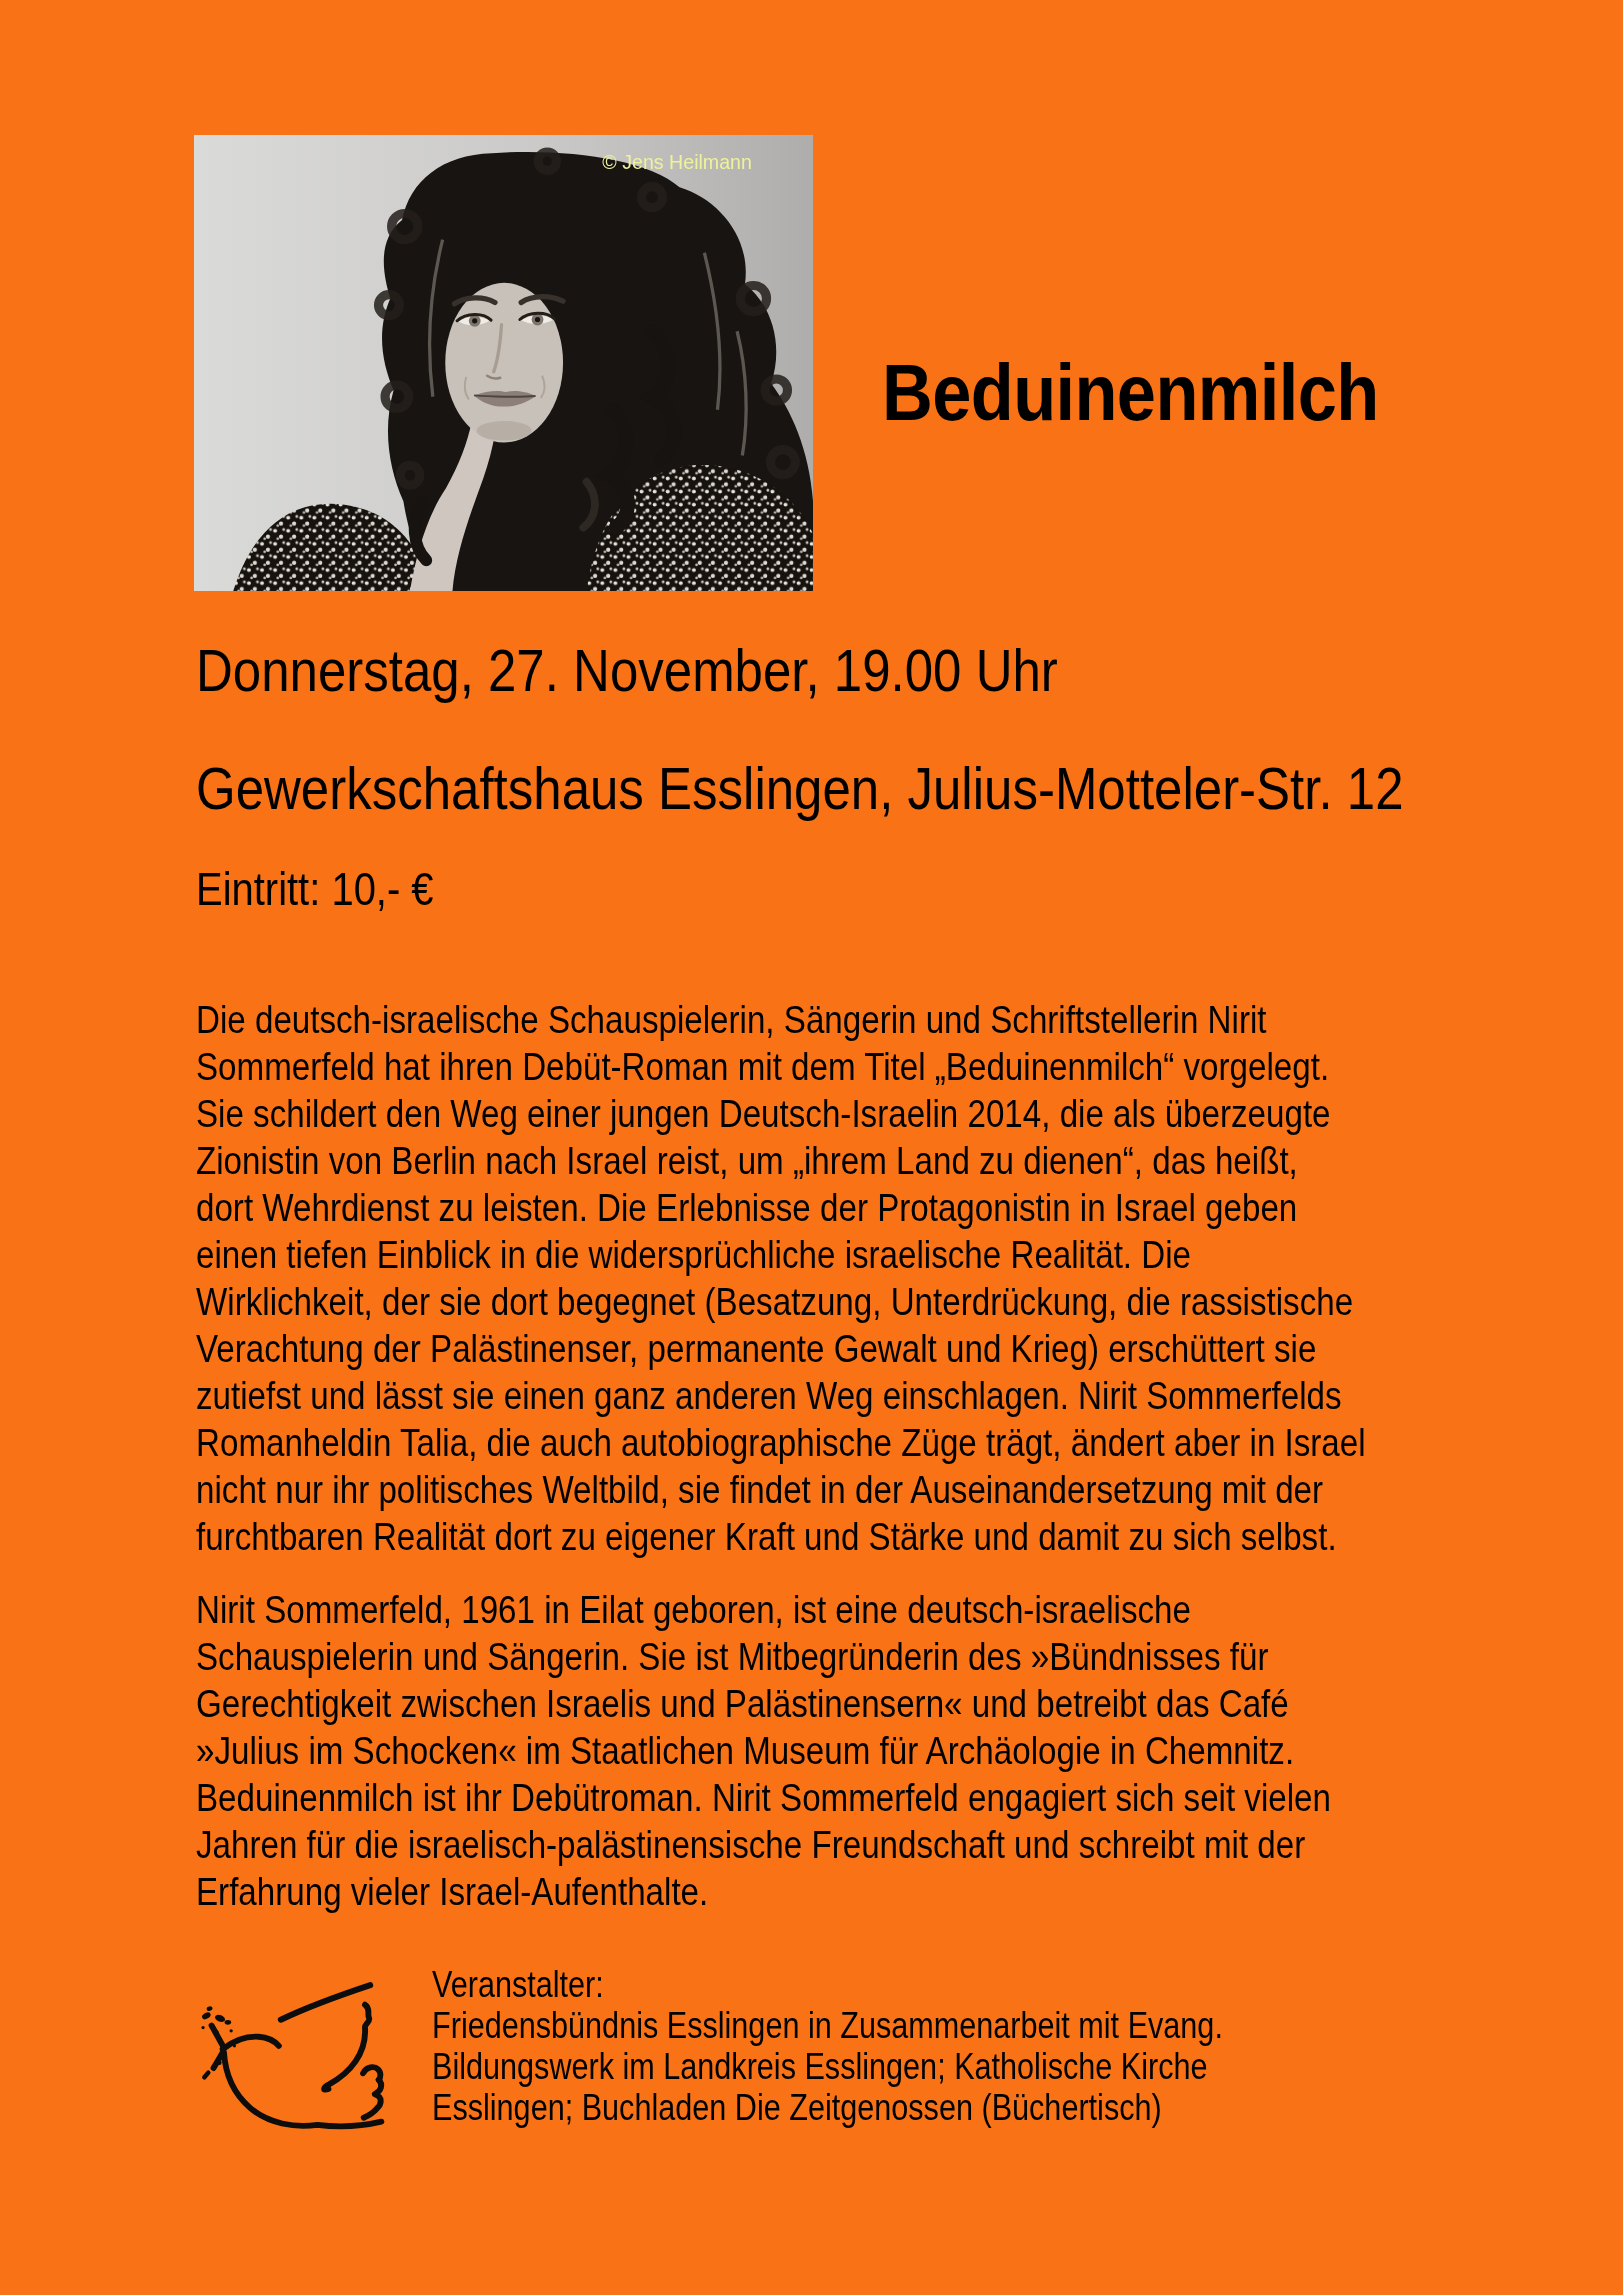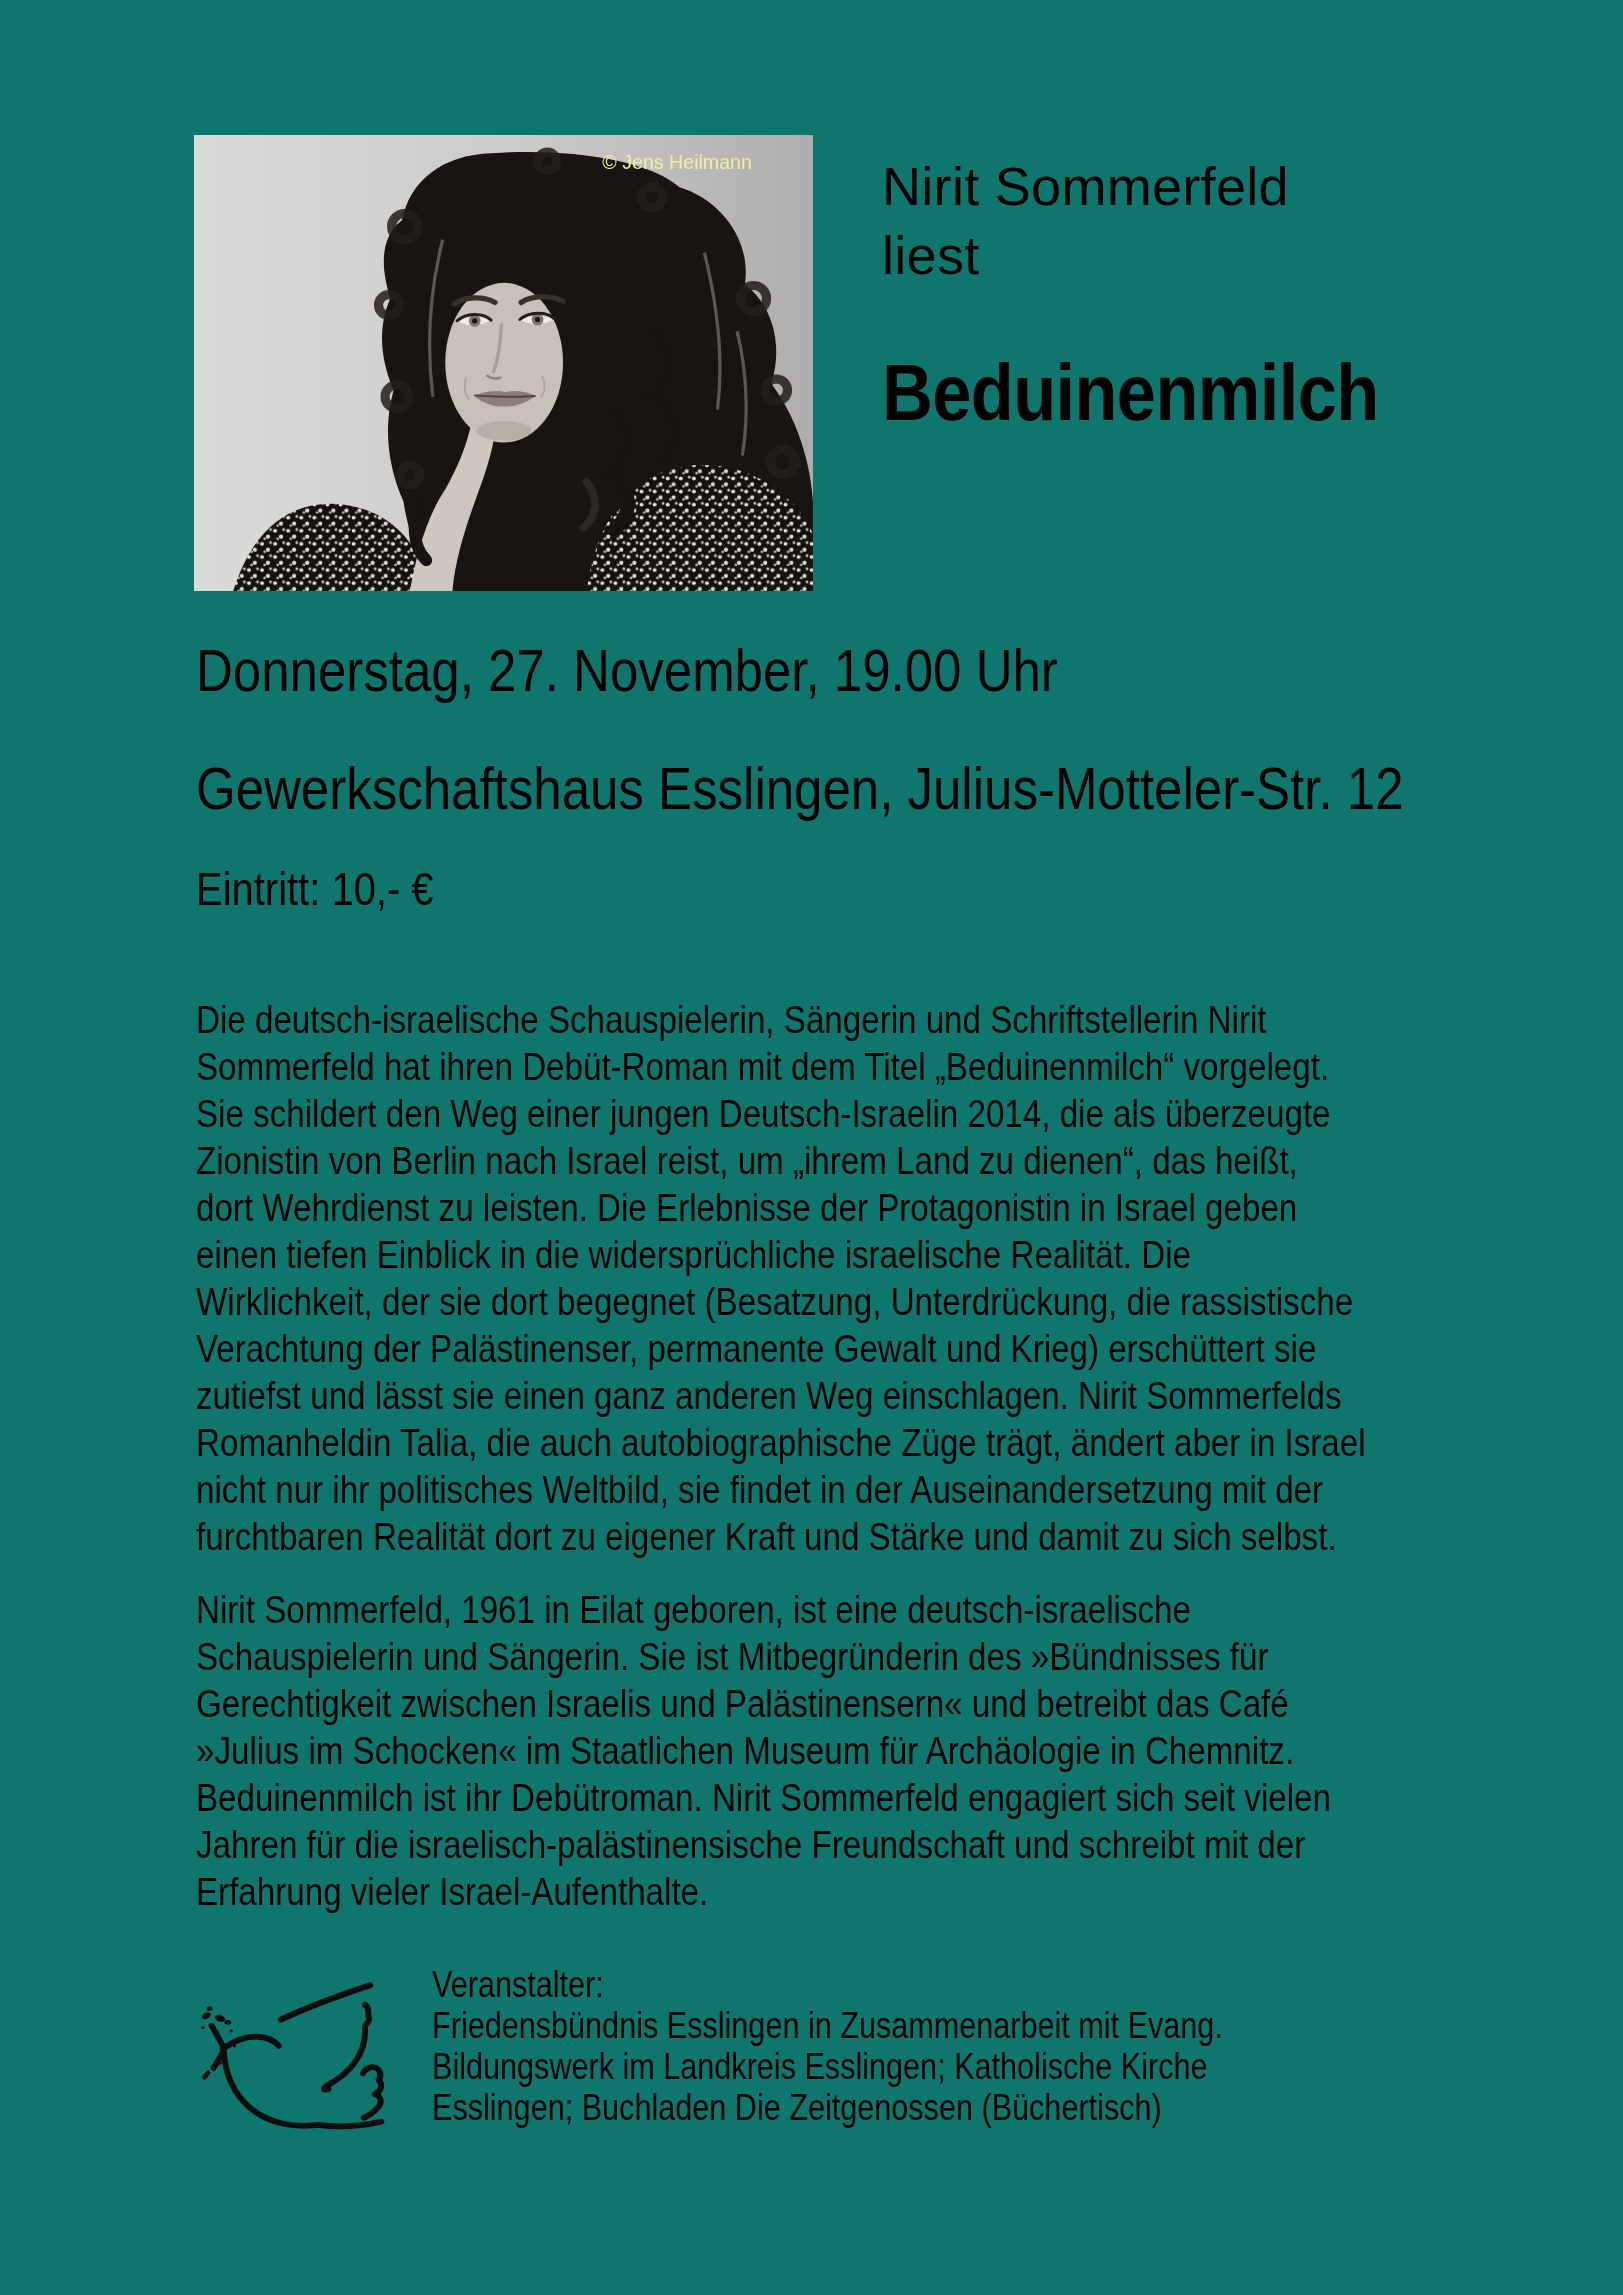--- a/index.html
+++ b/index.html
@@ -1,19 +1,19 @@
 <!DOCTYPE html>
 <html lang="de" style="font-size:10.5px"><head>
 <meta charset="utf-8">
 <style>
   html,body { margin:0; padding:0; background:#777; }
   .page {
     position:relative;
     width:1623px; height:2295px;
-    background:#0f766e;
+    background:#f97316;
     overflow:hidden;
     font-family:"Liberation Sans", sans-serif;
     color:#000;
   }
   .abs { position:absolute; }
   .pre { white-space:pre-line; }
   .cond { transform:scaleX(0.85); transform-origin:0 0; width:1570px; }
 
   .photo-box { left:194px; top:135px; width:619px; height:456px; }
   .photo-box svg { display:block; width:100%; height:100%; }
@@ -147,22 +147,20 @@
         <path d="M640,420 C670,450 665,500 635,520 C668,535 672,580 645,600" stroke="#171310" stroke-width="22"></path>
         <path d="M700,300 C735,330 730,380 700,400 C740,420 745,470 715,495" stroke="#171310" stroke-width="22"></path>
         <path d="M600,530 C620,555 615,585 595,600" stroke="#2e2823" stroke-width="12"></path>
         <path d="M350,560 C330,590 335,630 355,650" stroke="#171310" stroke-width="18"></path>
       </g>
 
       <text x="624" y="52" font-size="30" font-family="Liberation Sans, sans-serif" fill="#eef29c">© Jens Heilmann</text>
     </svg>
   </div>
 
-  <div class="abs title-top pre">Nirit Sommerfeld
-liest</div>
   <div class="abs book-title">Beduinenmilch</div>
 
   <div class="abs cond event-datetime">Donnerstag, 27. November, 19.00 Uhr</div>
   <div class="abs cond event-location">Gewerkschaftshaus Esslingen, Julius-Motteler-Str. 12</div>
   <div class="abs cond event-admission">Eintritt: 10,- €</div>
 
   <div class="abs cond pre para1">Die deutsch-israelische Schauspielerin, Sängerin und Schriftstellerin Nirit
 Sommerfeld hat ihren Debüt-Roman mit dem Titel „Beduinenmilch“ vorgelegt.
 Sie schildert den Weg einer jungen Deutsch-Israelin 2014, die als überzeugte
 Zionistin von Berlin nach Israel reist, um „ihrem Land zu dienen“, das heißt,

